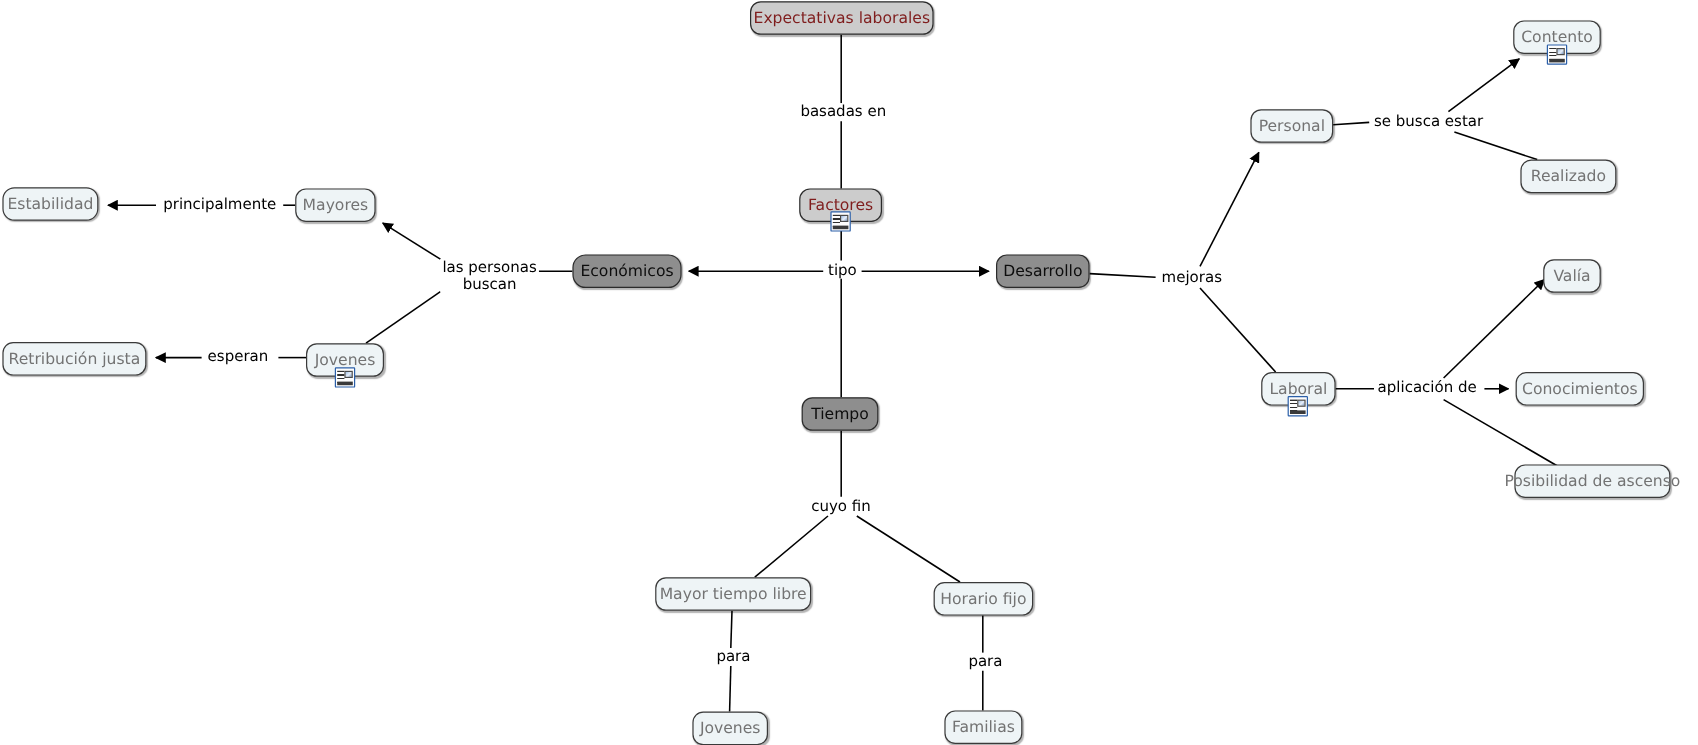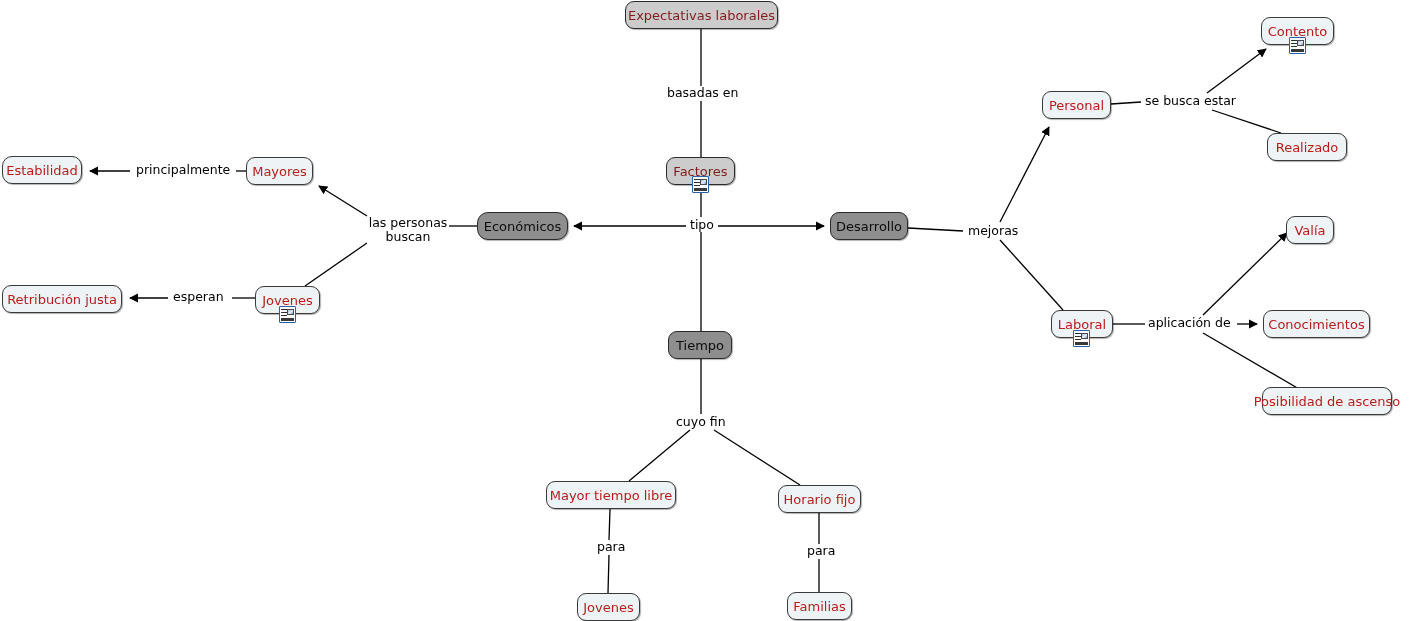--- a/index.html
+++ b/index.html
@@ -27,21 +27,21 @@
   .node {
     position: absolute;
     box-sizing: border-box;
     display: flex;
     align-items: center;
     justify-content: center;
     border: 1px solid #3a3a3a;
     border-radius: 9px;
     font-size: 13px;
     line-height: 1;
-    color: #b91c1c;
+    color: #737373;
     white-space: nowrap;
     box-shadow: 1px 1px 1px rgba(0,0,0,0.30);
   }
   .node.light {
     background: #eef4f6;
   }
   .node.gray {
     background: #8e8e8e;
     border-color: #2b2b2b;
     color: #0d0d0d;

